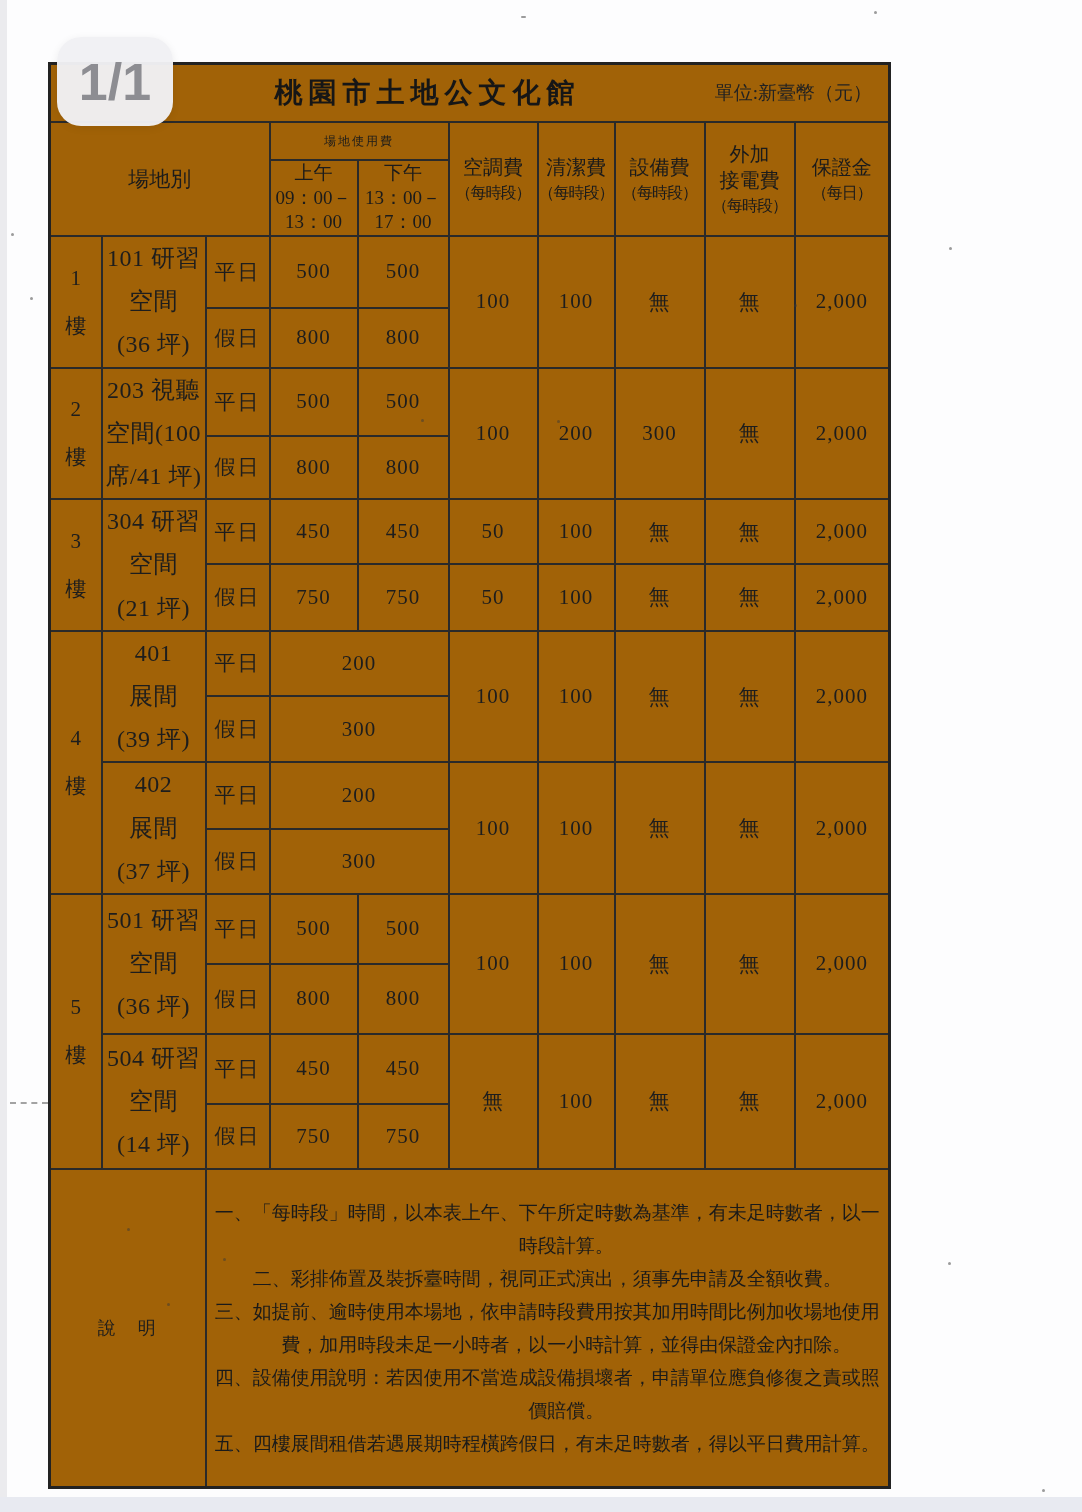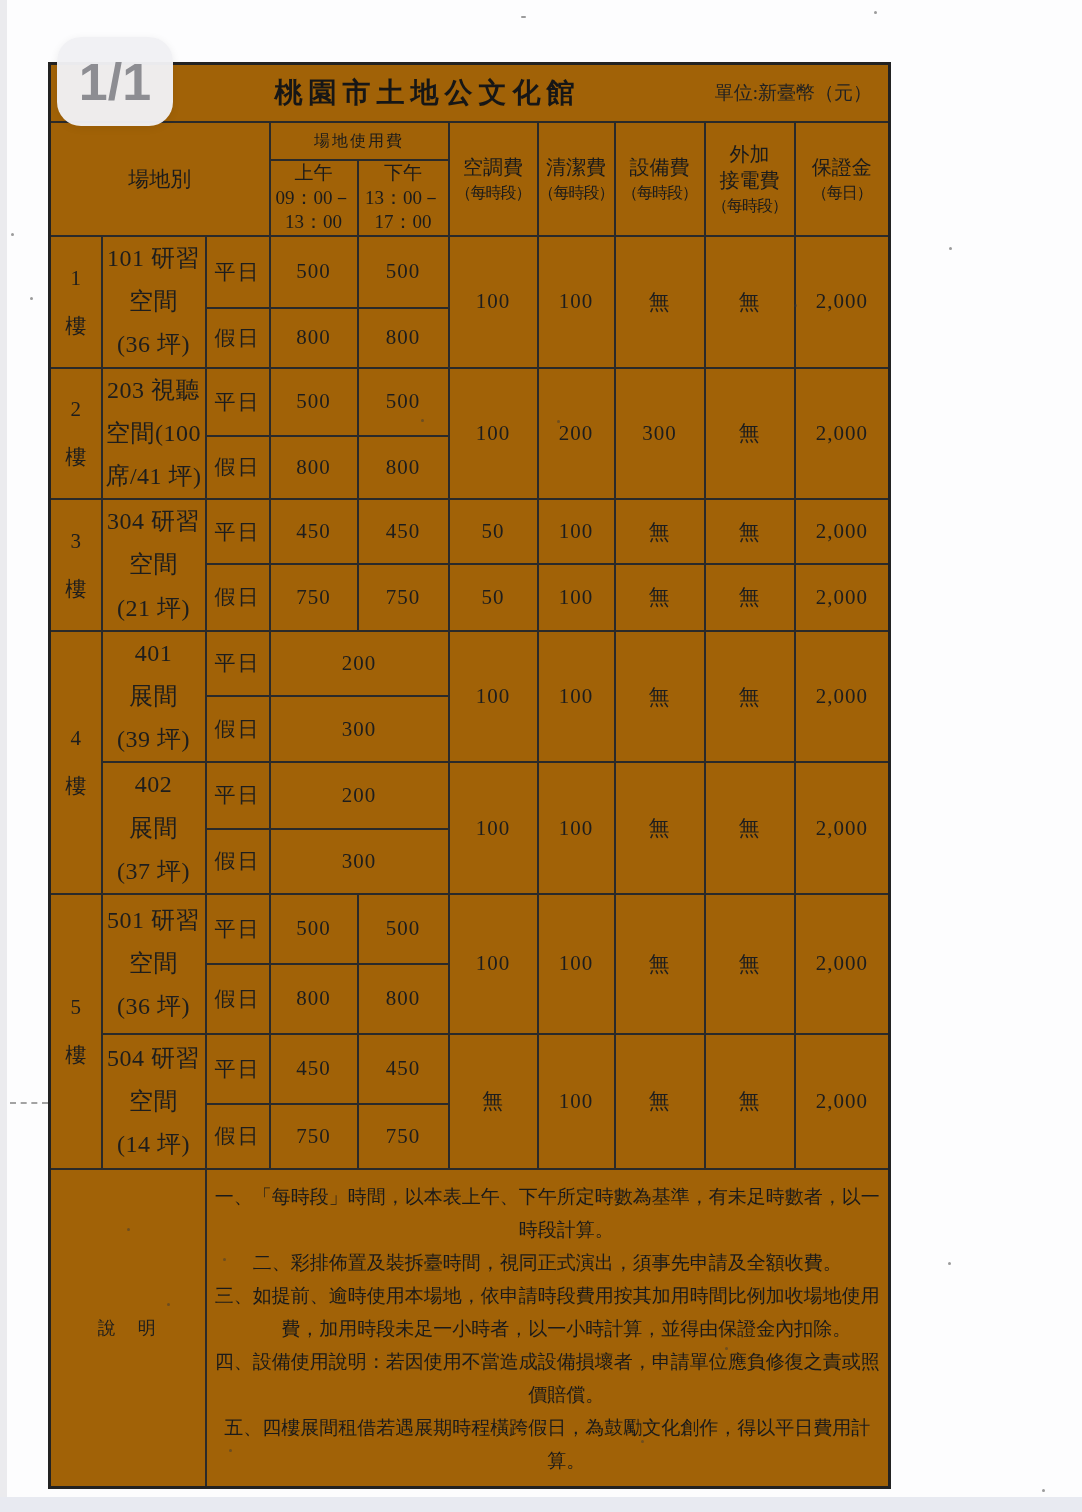--- a/index.html
+++ b/index.html
@@ -13,21 +13,21 @@
   table.fee td{border:2px solid #2a2a2a;text-align:center;vertical-align:middle;padding:0;overflow:hidden;}
   table.fee{border:3px solid #222;}
 
   .pre{white-space:pre-line;}
   .title-cell{position:relative;height:56px;}
   .title-text{position:absolute;left:50%;top:50%;transform:translate(-50%,-50%) translateX(-42px);
               font-size:28px;font-weight:600;letter-spacing:6px;white-space:nowrap;color:#161616;}
   .unit-text{position:absolute;right:16px;top:50%;transform:translateY(-50%);font-size:19px;color:#222;white-space:nowrap;}
 
   .hdr{font-size:21px;color:#1b1b1b;}
-  .usage-hdr{font-size:16px;letter-spacing:2px;margin-top:16px;}
+  .usage-hdr{font-size:12px;letter-spacing:2px;margin-top:16px;}
   .time-hdr{font-size:19px;line-height:1.3;}
   .fee-hdr .hl{font-size:20px;line-height:1.3;white-space:pre-line;}
   .fee-hdr .hs{font-size:16px;margin-top:3px;letter-spacing:-1px;}
 
   .floor-cell{font-size:21px;line-height:2.3;}
   .venue-cell{font-size:24px;line-height:1.8;letter-spacing:0.5px;}
   .day-cell{font-size:21px;letter-spacing:2px;}
   .num{font-size:21px;letter-spacing:1px;}
 
   .notes-label{font-size:18px;letter-spacing:2px;}
@@ -250,21 +250,21 @@
       <tr style="height:319px">
         <td class="notes-label" colspan="2">說　明</td>
         <td class="notes-body" colspan="8">
           <div class="note">一、「每時段」時間，以本表上午、下午所定時數為基準，有未足時數者，以一
 時段計算。</div>
           <div class="note">二、彩排佈置及裝拆臺時間，視同正式演出，須事先申請及全額收費。</div>
           <div class="note">三、如提前、逾時使用本場地，依申請時段費用按其加用時間比例加收場地使用
 費，加用時段未足一小時者，以一小時計算，並得由保證金內扣除。</div>
           <div class="note">四、設備使用說明：若因使用不當造成設備損壞者，申請單位應負修復之責或照
 價賠償。</div>
-          <div class="note">五、四樓展間租借若遇展期時程橫跨假日，為鼓勵文化創作，得以平日費用計算。</div>
+          <div class="note">五、四樓展間租借若遇展期時程橫跨假日，有未足時數者，得以平日費用計算。</div>
         </td>
       </tr>
     </tbody>
   </table>
 
   <div class="artifact-line"></div>
 
   <div class="page-badge">1/1</div>
 
   <div>

